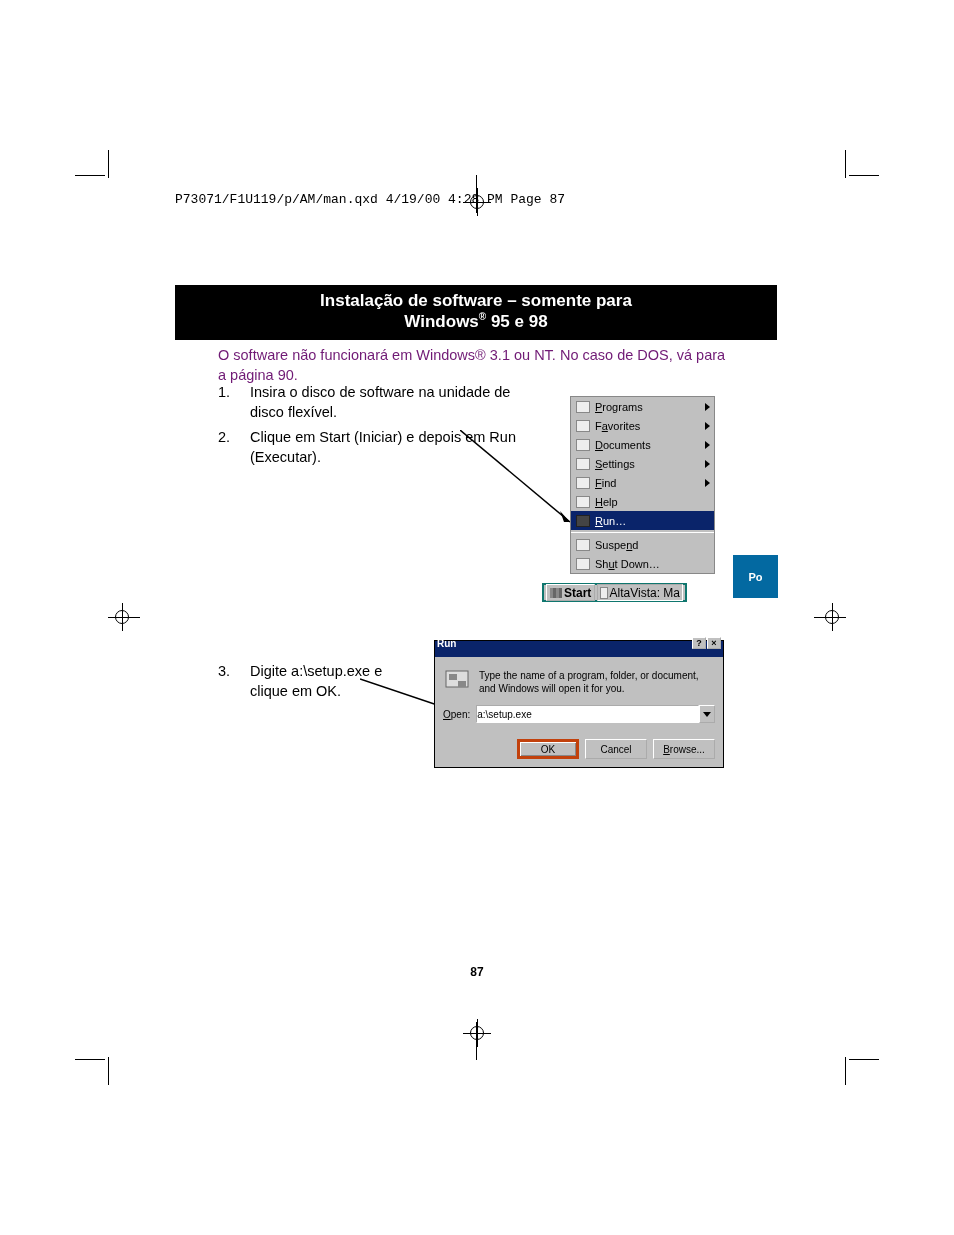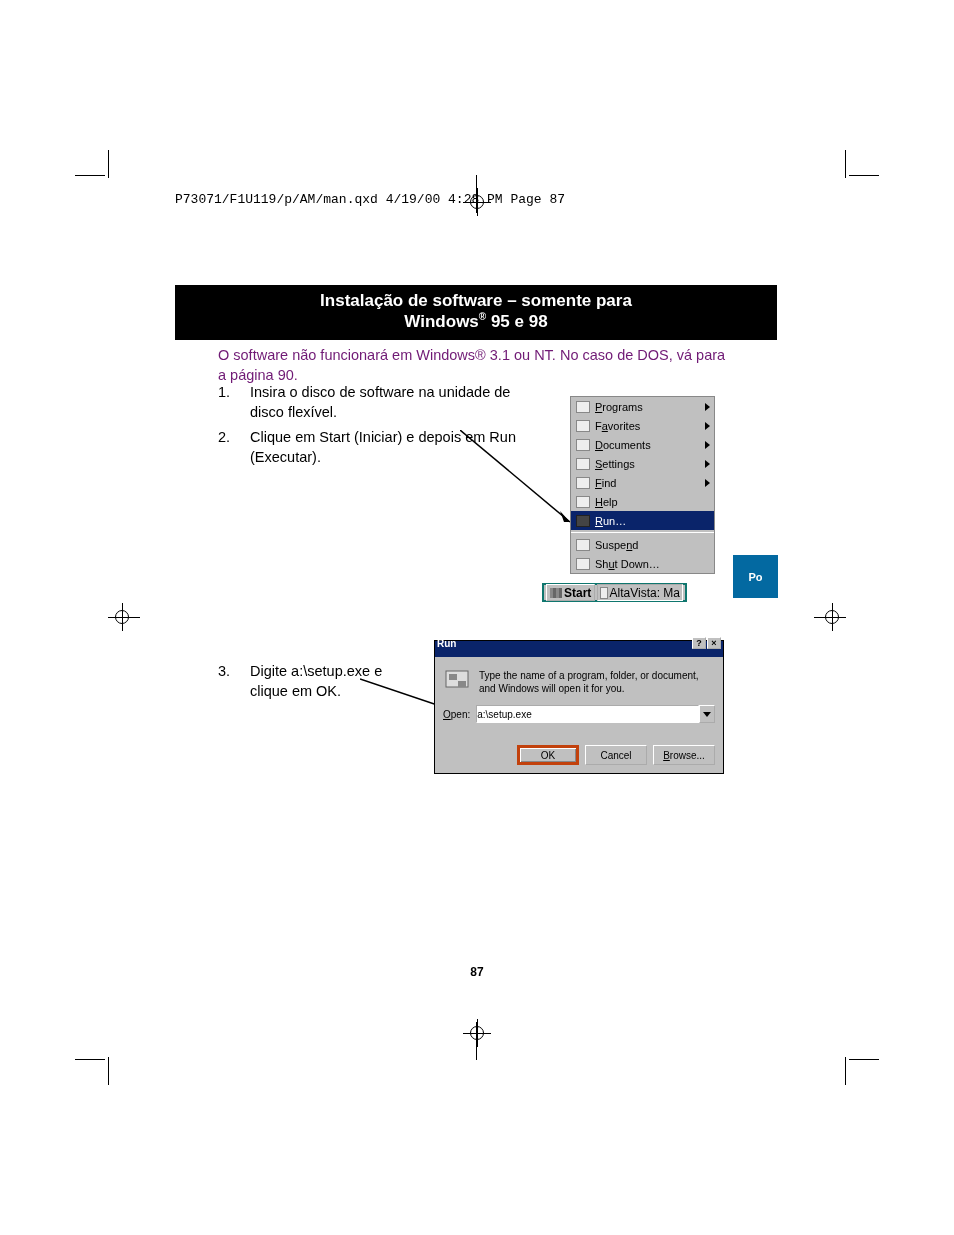--- a/index.html
+++ b/index.html
@@ -68,21 +68,21 @@
 
   
   .run-dialog { position:absolute; top:640px; left:434px; width:290px; background:#c0c0c0; border:1px solid #000; font-family:"Tahoma",sans-serif; font-size:10px; }
   .run-title { background:#0a246a; color:#fff; height:16px; display:flex; align-items:flex-end; padding:8px 2px; font-weight:bold; }
   .run-title-btns { margin-left:auto; display:flex; gap:1px; }
   .run-title-btns span { width:14px; height:12px; background:#c0c0c0; border:1px outset #fff; display:flex; align-items:center; justify-content:center; font-size:9px; color:#000; }
   .run-body { padding:10px 8px 8px; }
   .run-row1 { display:flex; align-items:flex-end; gap:8px; margin-bottom:10px; }
   .run-icon { width:28px; height:28px; display:flex; align-items:center; justify-content:center; }
   .run-desc { flex:1; line-height:1.25; }
-  .run-row2 { display:flex; align-items:center; gap:6px; margin-bottom:22px; }
+  .run-row2 { display:flex; align-items:center; gap:6px; margin-bottom:16px; }
   .run-open-lbl u { text-decoration:underline; }
   .run-input-wrap { flex:1; display:flex; }
   .run-input { flex:1; height:18px; border:1px inset #fff; background:#fff; padding:0 0; font-size:10px; font-family:inherit; }
   .run-dd { width:16px; height:18px; border:1px outset #fff; background:#c0c0c0; display:flex; align-items:center; justify-content:center; }
   .run-dd::after { content:""; border-top:5px solid #000; border-left:4px solid transparent; border-right:4px solid transparent; }
   .run-btns { display:flex; justify-content:flex-end; gap:6px; }
   .run-btn { width:62px; height:20px; border:1px outset #fff; background:#c0c0c0; font-size:10px; display:flex; align-items:center; justify-content:center; }
   .run-btn.default { border:3px solid #c2410c; box-shadow: inset 1px 1px #fff, inset -1px -1px #888; }
 
   

